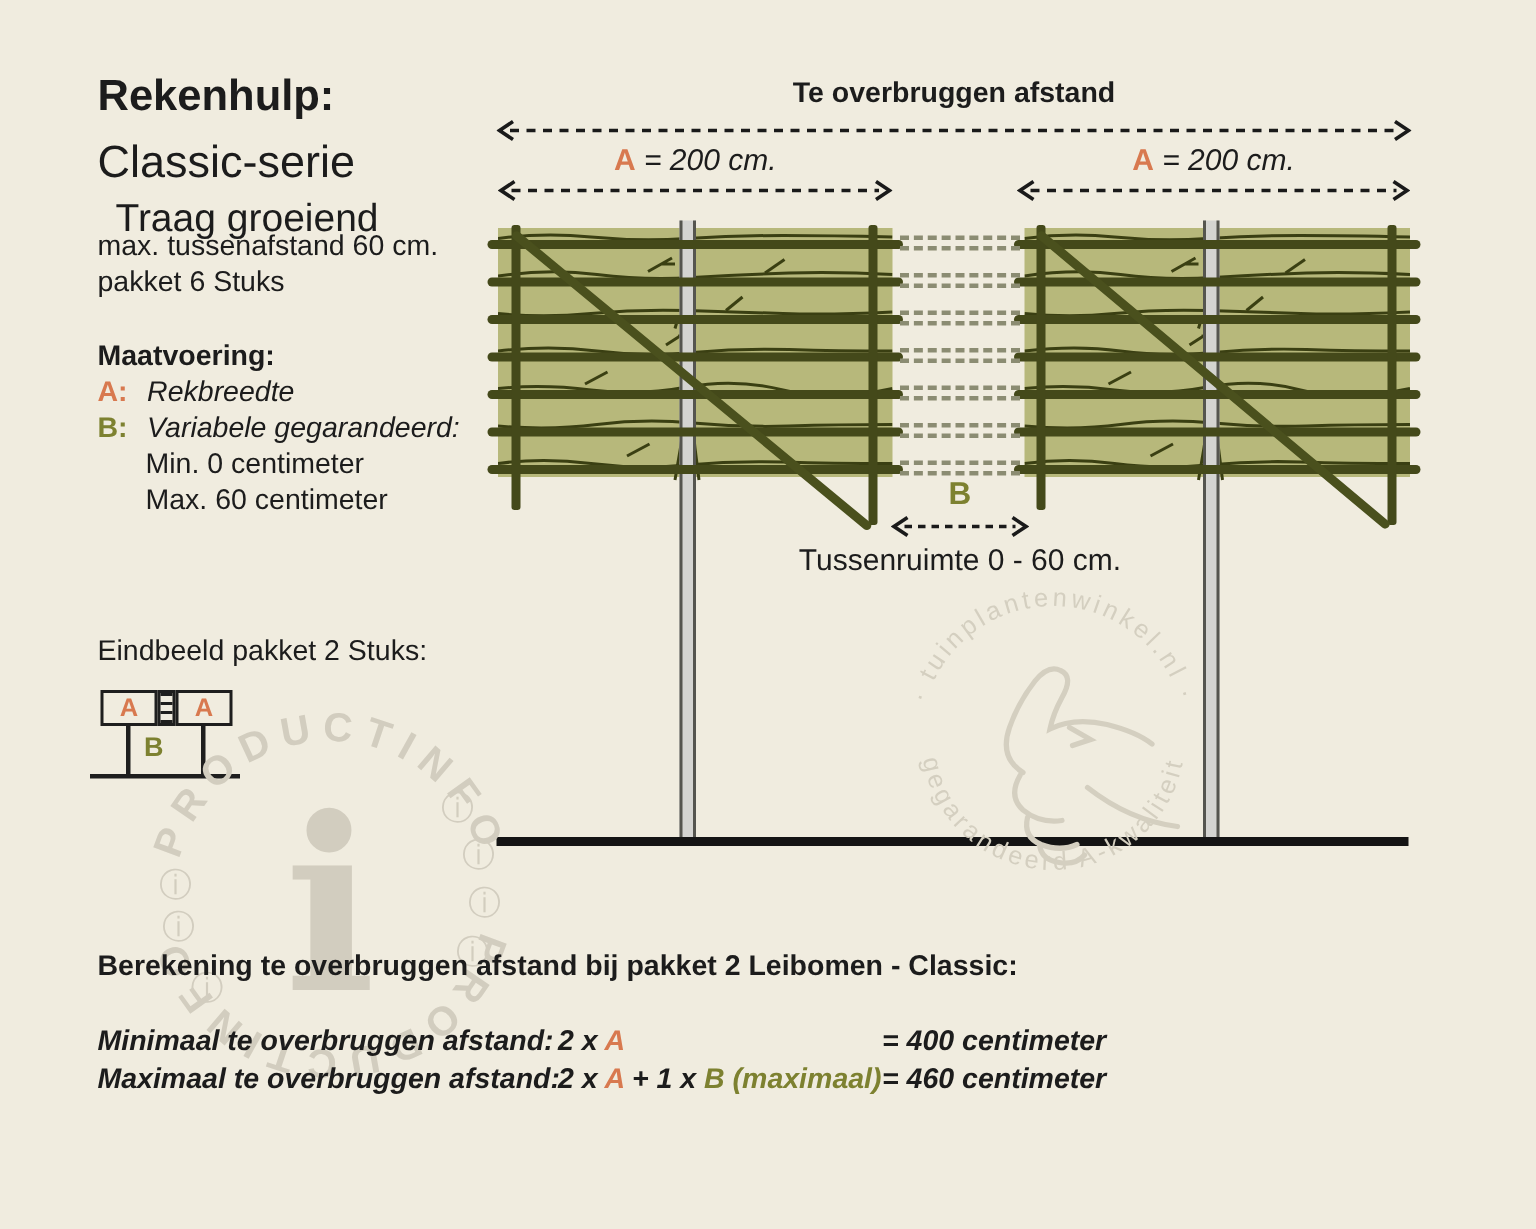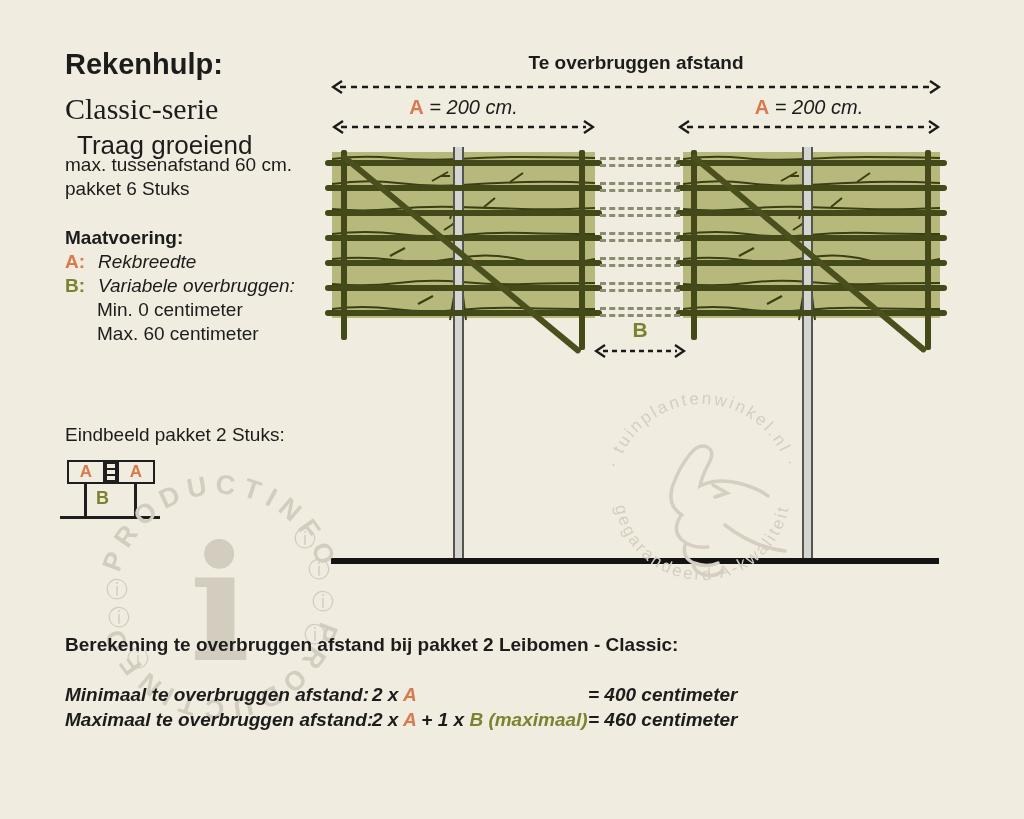--- a/index.html
+++ b/index.html
@@ -27,31 +27,31 @@
   .mini-ladder{position:absolute;border:2px solid #1e1e1e;box-sizing:border-box;
                background:repeating-linear-gradient(180deg,#1e1e1e 0 2px,transparent 2px 6px);}
   .mini-line{position:absolute;width:3px;background:#1e1e1e;}
 </style>
 </head>
 <body>
 
 <div class="canvas">
 
   <div class="abs b" style="left:65px;top:48px;font-size:29px;">Rekenhulp:</div>
-  <div class="abs" style="left:65px;top:92px;font-size:30px;font-family:Liberation Serif, serif;">Classic-serie</div>
+  <div class="abs" style="left:65px;top:92px;font-size:30px;">Classic-serie</div>
   <div class="abs" style="left:47px;top:130px;font-size:26px;margin-left:30px;">Traag groeiend</div>
   <div class="abs" style="left:65px;top:154px;font-size:19px;">max. tussenafstand 60 cm.</div>
   <div class="abs" style="left:65px;top:178px;font-size:19px;">pakket 6 Stuks</div>
 
   <div class="abs b" style="left:65px;top:227px;font-size:19px;">Maatvoering:</div>
   <div class="abs" style="left:65px;top:251px;font-size:19px;">
     <span class="b orange">A:</span><span class="pre" style="margin-left:13px;">Rekbreedte</span>
   </div>
   <div class="abs" style="left:65px;top:275px;font-size:19px;">
-    <span class="b olive">B:</span><span class="pre" style="margin-left:13px;">Variabele overbruggen:</span>
+    <span class="b olive">B:</span><span class="pre" style="margin-left:13px;">Variabele gegarandeerd:</span>
   </div>
   <div class="abs" style="left:97px;top:299px;font-size:19px;">Min. 0 centimeter</div>
   <div class="abs" style="left:97px;top:323px;font-size:19px;">Max. 60 centimeter</div>
 
   <div class="abs" style="left:65px;top:424px;font-size:19px;">Eindbeeld pakket 2 Stuks:</div>
 
   <div class="abs" style="left:62px;top:458px;width:100px;height:66px;">
     <div class="mini-rect orange" style="left:5px;top:2px;width:38px;height:24px;">
         <span>A</span>
       </div>
@@ -160,20 +160,21 @@
   <div class="conn" style="left:600px;top:257px;width:80px;"></div>
   <div class="conn" style="left:600px;top:282px;width:80px;"></div>
   <div class="conn" style="left:600px;top:307px;width:80px;"></div>
 
   <div class="abs b olive ctr" style="left:600px;top:318px;width:80px;font-size:21px;">B</div>
   <svg class="abs" style="left:594px;top:344px;" width="92" height="14">
     <line x1="9" y1="7" x2="83" y2="7" stroke="#1a1a1a" stroke-width="2.4" stroke-dasharray="5 4"></line>
     <polyline points="11,1 2,7 11,13" fill="none" stroke="#1a1a1a" stroke-width="2.4"></polyline>
     <polyline points="81,1 90,7 81,13" fill="none" stroke="#1a1a1a" stroke-width="2.4"></polyline>
   </svg>
+  <div class="abs ctr" style="left:440px;top:363px;width:400px;font-size:20px;">Tussenruimte 0 - 60 cm.</div>
 
   <div class="ground" style="left:331px;top:558px;width:608px;height:6px;"></div>
 
   <svg class="abs" style="left:85px;top:462px;" width="270" height="270" viewBox="0 0 270 270">
     <defs>
       <path id="pcirc" d="M 32,135 a 103,103 0 1 1 206,0 a 103,103 0 1 1 -206,0"></path>
     </defs>
     <text font-family="Liberation Sans, sans-serif" font-size="27" font-weight="bold" fill="#d2cdbf" letter-spacing="7">
       <textPath href="#pcirc" startOffset="25%" text-anchor="middle">PRODUCTINFO</textPath>
     </text>

